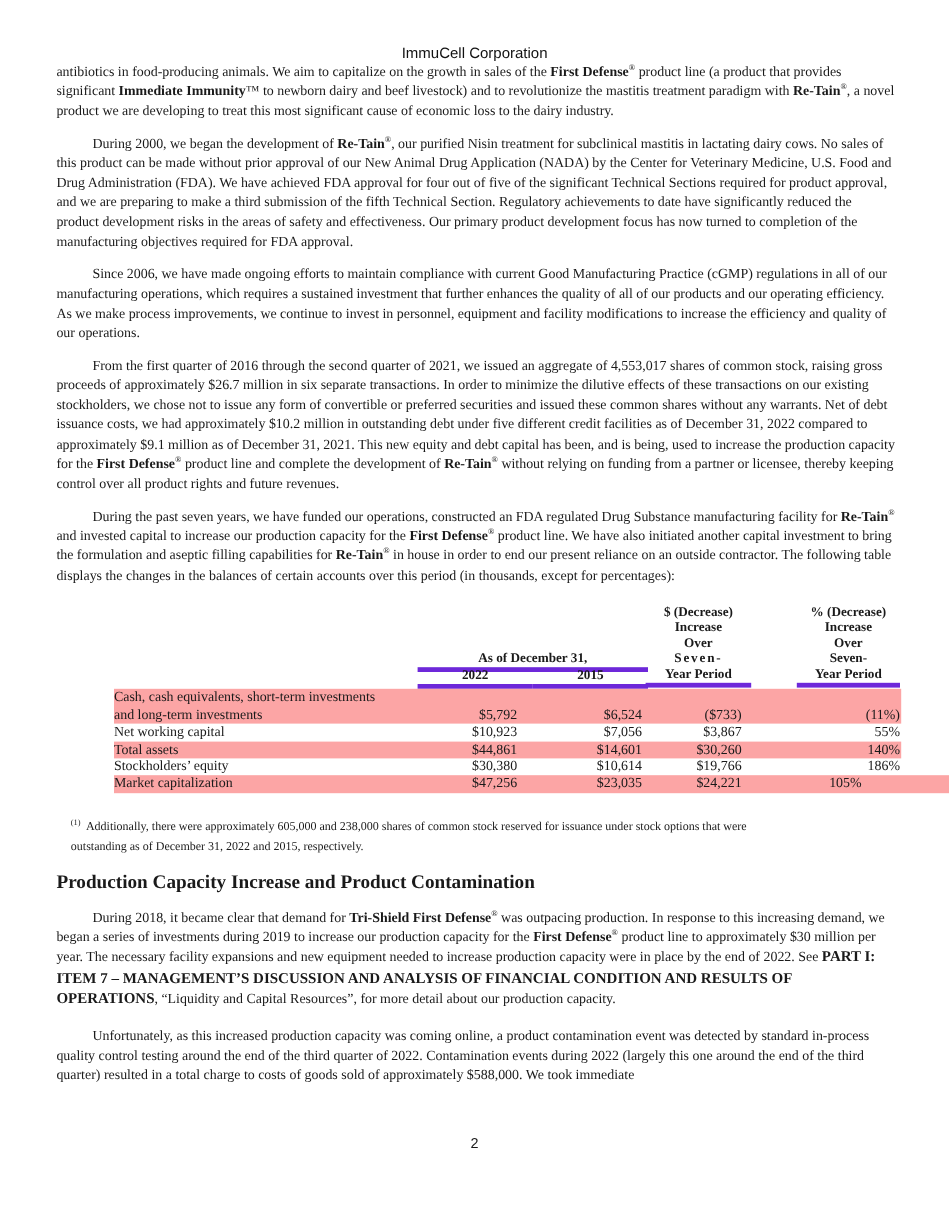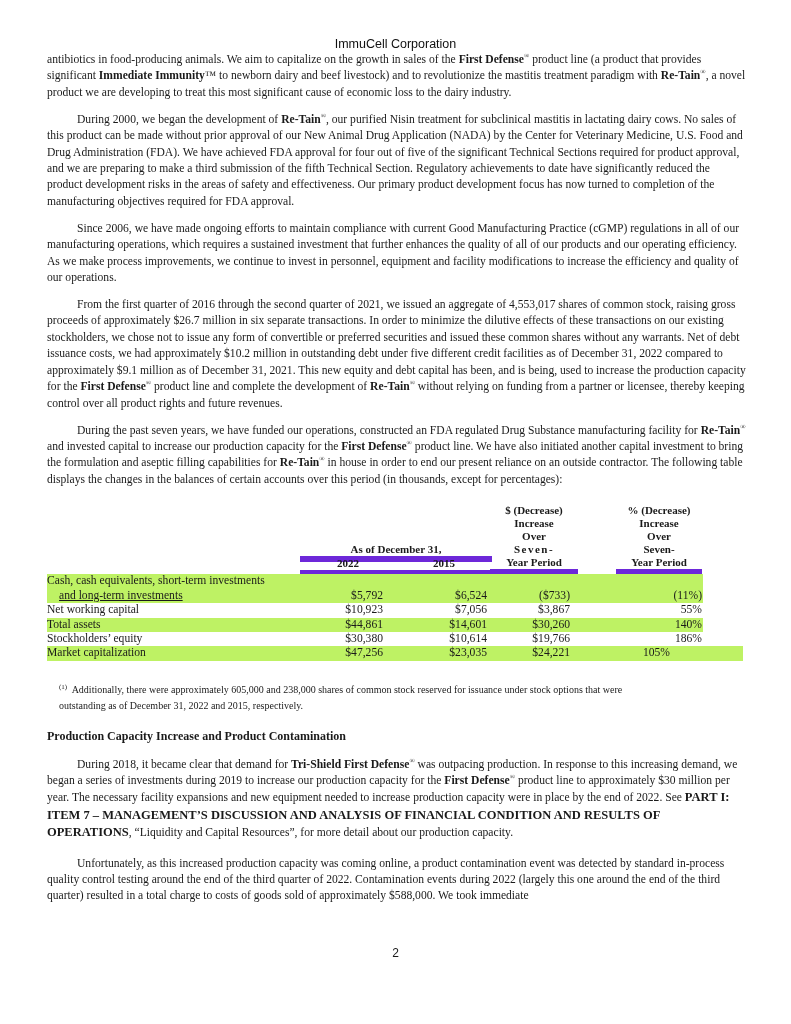--- a/index.html
+++ b/index.html
@@ -5,29 +5,29 @@
     html, body { margin: 0; padding: 0; background: #ffffff; }
     body { width: 791px; height: 1024px; position: relative; overflow: hidden;
            font-family: "Liberation Serif", serif; color: #1a1a1a; }
     .header { position: absolute; top: 37px; left: 0; width: 791px; text-align: center;
               font-family: "Liberation Sans", sans-serif; font-size: 12.5px; font-weight: normal; color: #111; }
     .page { position: absolute; left: 47px; top: 52px; width: 700px; font-size: 11.6px; line-height: 16.4px; }
     .para { margin: 0 0 10.6px 0; text-align: left; }
     .indent { text-indent: 30px; }
     .b { font-weight: bold; }
     sup { font-size: 7px; line-height: 0; vertical-align: super; }
-    .table-wrap { position: relative; margin-top: 8px; height: 180px; }
+    .table-wrap { position: relative; margin-top: 8px; height: 180px; margin-left: 48px; }
     .th { position: absolute; font-weight: bold; font-size: 11px; line-height: 13px; text-align: center; }
-    .th-line { border-bottom: 6px solid #6d28d9; }
+    .th-line { border-bottom: 4px solid #6d28d9; }
     .row { position: absolute; left: 0; width: 656px; height: 14.4px; font-size: 11.6px; line-height: 14.4px; }
-    .row.hl { background: #bef264; }
+    .row.hl { background: #fca5a5; }
     .cell { position: absolute; top: 0; text-align: right; }
     .label { position: absolute; left: 0; top: 0; white-space: nowrap; }
     .footnote { position: absolute; left: 12px; font-size: 10px; line-height: 16px; width: 700px; }
-    .section-title { font-weight: bold; margin: 0 0 12px 0; font-size: 12px; }
+    .section-title { font-weight: bold; margin: 0 0 12px 0; font-size: 16px; }
     .page-num { position: absolute; top: 946px; left: 0; width: 791px; text-align: center;
                 font-family: "Liberation Sans", sans-serif; font-size: 12px; }
   </style>
 </head>
 <body>
 
 <div class="header">ImmuCell Corporation</div>
 
 <div class="page">
 
@@ -58,21 +58,21 @@
       <div>Seven-</div>
       <div class="th-line">Year Period</div>
     </div>
 
     <div class="th th-line" style="left:253px; top:47px; width:192px;">As of December 31,</div>
     <div class="th th-line" style="left:253px; top:61px; width:96px;">2022</div>
     <div class="th th-line" style="left:349px; top:61px; width:96px;">2015</div>
 
     <div class="row hl" style="top:78px; height:29px;">
       <span class="label">Cash, cash equivalents, short-term  investments</span>
-      <span class="label" style="top:14.4px; left:12px;text-decoration:underline;">and long-term investments</span>
+      <span class="label" style="top:14.4px; left:0;">and long-term investments</span>
       <span class="cell" style="top:14.4px; left:253px; width:83px;">$5,792</span>
       <span class="cell" style="top:14.4px; left:349px; width:91px;">$6,524</span>
       <span class="cell" style="top:14.4px; left:443px; width:80px;">($733)</span>
       <span class="cell" style="top:14.4px; left:569px; width:86px;">(11%)</span>
     </div>
 
     <div class="row" style="top:107px;">
       <span class="label">Net working capital</span>
       <span class="cell" style="left:253px; width:83px;">$10,923</span>
       <span class="cell" style="left:349px; width:91px;">$7,056</span>

